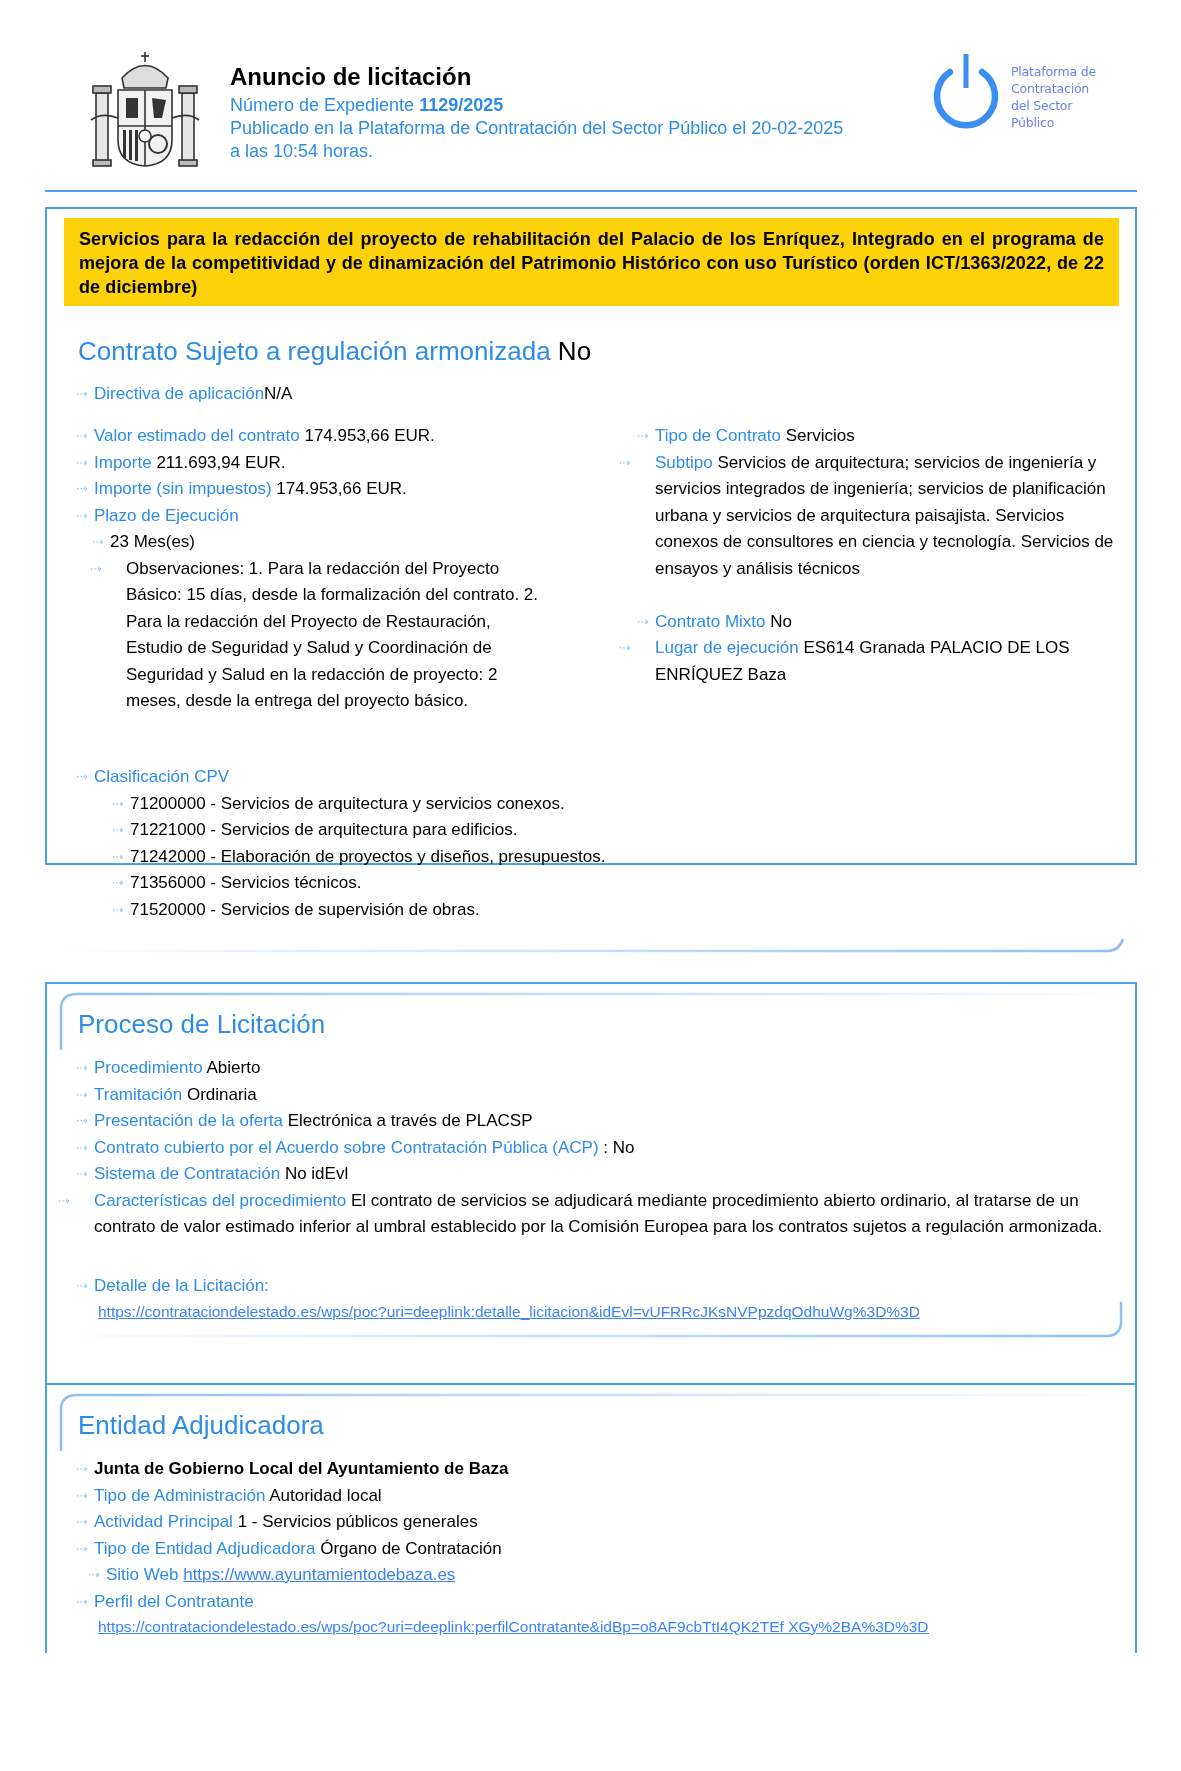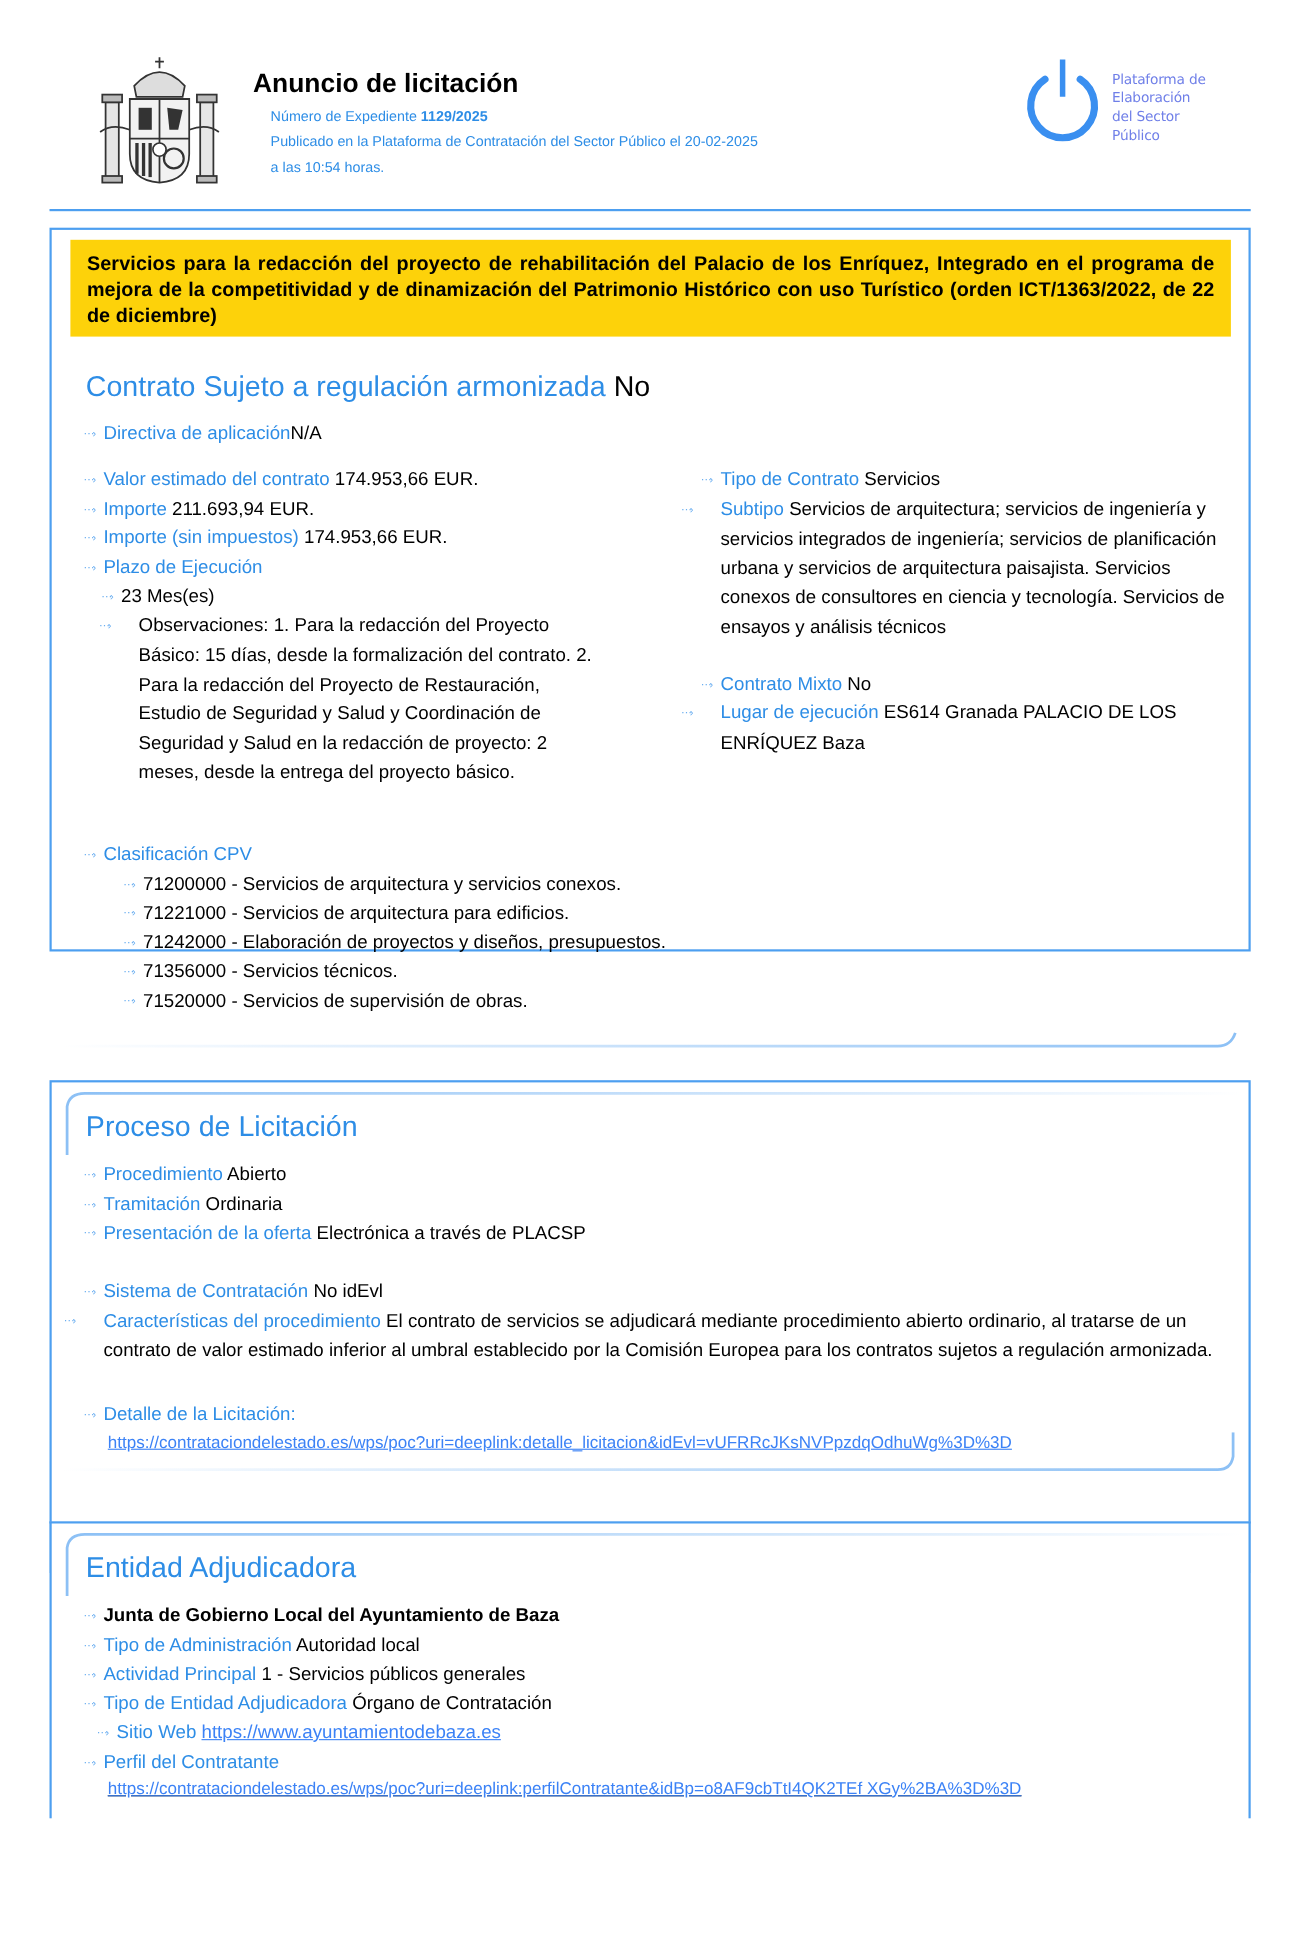--- a/index.html
+++ b/index.html
@@ -3,21 +3,21 @@
 <meta charset="utf-8">
 <style>
   * { box-sizing: border-box; margin: 0; padding: 0; }
   html, body { width: 1181px; height: 1771px; background: #ffffff; overflow: hidden; }
   body { font-family: "Liberation Sans", sans-serif; color: #000; position: relative; }
 
   .header { position: absolute; left: 0; top: 0; width: 1181px; height: 195px; }
   .crest { position: absolute; left: 90px; top: 48px; width: 110px; height: 122px; }
   .hdr-text { position: absolute; left: 230px; top: 60px; width: 700px; }
   .hdr-title { font-size: 24px; font-weight: bold; color: #000; line-height: 34px; }
-  .hdr-sub { font-size: 13px; color: #2d8de6; line-height: 23px; margin-left: 16px; }
+  .hdr-sub { font-size: 18px; color: #2d8de6; line-height: 23px; }
   .hdr-sub b { font-weight: bold; }
   .plat-logo { position: absolute; left: 926px; top: 50px; width: 200px; height: 90px; }
   .plat-text { position: absolute; left: 85px; top: 13px; font-size: 12.5px; line-height: 17px; color: #6f7fe8; font-family: "DejaVu Sans", sans-serif; letter-spacing: -0.2px; }
   .hdr-rule { position: absolute; left: 45px; top: 190px; width: 1092px; height: 2px; background: #4d9ff0; }
 
   .panel { position: absolute; left: 45px; width: 1092px; border: 2px solid #4d9ff0; background: #fff; }
   .p1 { top: 207px; height: 658px; }
   .p2 { top: 982px; height: 448px; }
   .p3 { top: 1383px; height: 270px; border-bottom: none; }
 
@@ -78,21 +78,21 @@
     <div class="hdr-sub">a las 10:54 horas.</div>
   </div>
 
   <div class="plat-logo">
     <svg width="80" height="85" viewBox="0 0 80 85">
       <path d="M24 22 A29 29 0 1 0 56 22" fill="none" stroke="#3a8ff0" stroke-width="6.5" stroke-linecap="round"></path>
       <line x1="40" y1="4" x2="40" y2="38" stroke="#3a8ff0" stroke-width="5"></line>
     </svg>
     <div class="plat-text">
       <div>Plataforma de</div>
-      <div>Elaboración</div>
+      <div>Contratación</div>
       <div>del Sector</div>
       <div>Público</div>
     </div>
   </div>
   <div class="hdr-rule"></div>
 </div>
 
 <div class="panel p1">
   <div class="banner">Servicios para la redacción del proyecto de rehabilitación del Palacio de los Enríquez, Integrado en el programa de mejora de la competitividad y de dinamización del Patrimonio Histórico con uso Turístico (orden ICT/1363/2022, de 22 de diciembre)</div>
 
@@ -165,20 +165,21 @@
           <stop offset="1" stop-color="#ffffff"></stop>
         </linearGradient>
       </defs>
     <path d="M2 60 L2 16 Q4 4 18 4 L1070 4" fill="none" stroke="url(#g2)" stroke-width="2.5"></path>
   </svg>
   <div class="sec-title" style="left:31px; top:24px;">Proceso de Licitación</div>
 
   <div class="row" style="left:29px; top:71px;"><span class="arrow"></span><span class="lbl">Procedimiento</span> <span>Abierto</span></div>
   <div class="row" style="left:29px; top:97.5px;"><span class="arrow"></span><span class="lbl">Tramitación</span> <span>Ordinaria</span></div>
   <div class="row" style="left:29px; top:124px;"><span class="arrow"></span><span class="lbl">Presentación de la oferta</span> <span>Electrónica a través de PLACSP</span></div>
+  <div class="row" style="left:29px; top:150.5px;"><span class="arrow"></span><span class="lbl">Contrato cubierto por el Acuerdo sobre Contratación Pública (ACP)</span> <span>: No</span></div>
   <div class="row" style="left:29px; top:177px;"><span class="arrow"></span><span class="lbl">Sistema de Contratación</span> <span>No idEvl</span></div>
   <div class="row wrap" style="left:29px; top:203.5px; width:1040px;"><span class="arrow"></span><span class="lbl">Características del procedimiento</span> <span>El contrato de servicios se adjudicará mediante procedimiento abierto ordinario, al tratarse de un contrato de valor estimado inferior al umbral establecido por la Comisión Europea para los contratos sujetos a regulación armonizada.</span></div>
 
   <div class="row" style="left:29px; top:289px;"><span class="arrow"></span><span class="lbl">Detalle de la Licitación:</span></div>
   <div class="row" style="left:51px; top:315px; font-size:15.5px;">
     <a class="lnk" href="#">https://contrataciondelestado.es/wps/poc?uri=deeplink:detalle_licitacion&amp;idEvl=vUFRRcJKsNVPpzdqOdhuWg%3D%3D</a>
   </div>
 
   <svg class="swoosh-b" style="top:318px; height:40px;" viewBox="0 0 1070 40" preserveAspectRatio="none">
     <defs>

